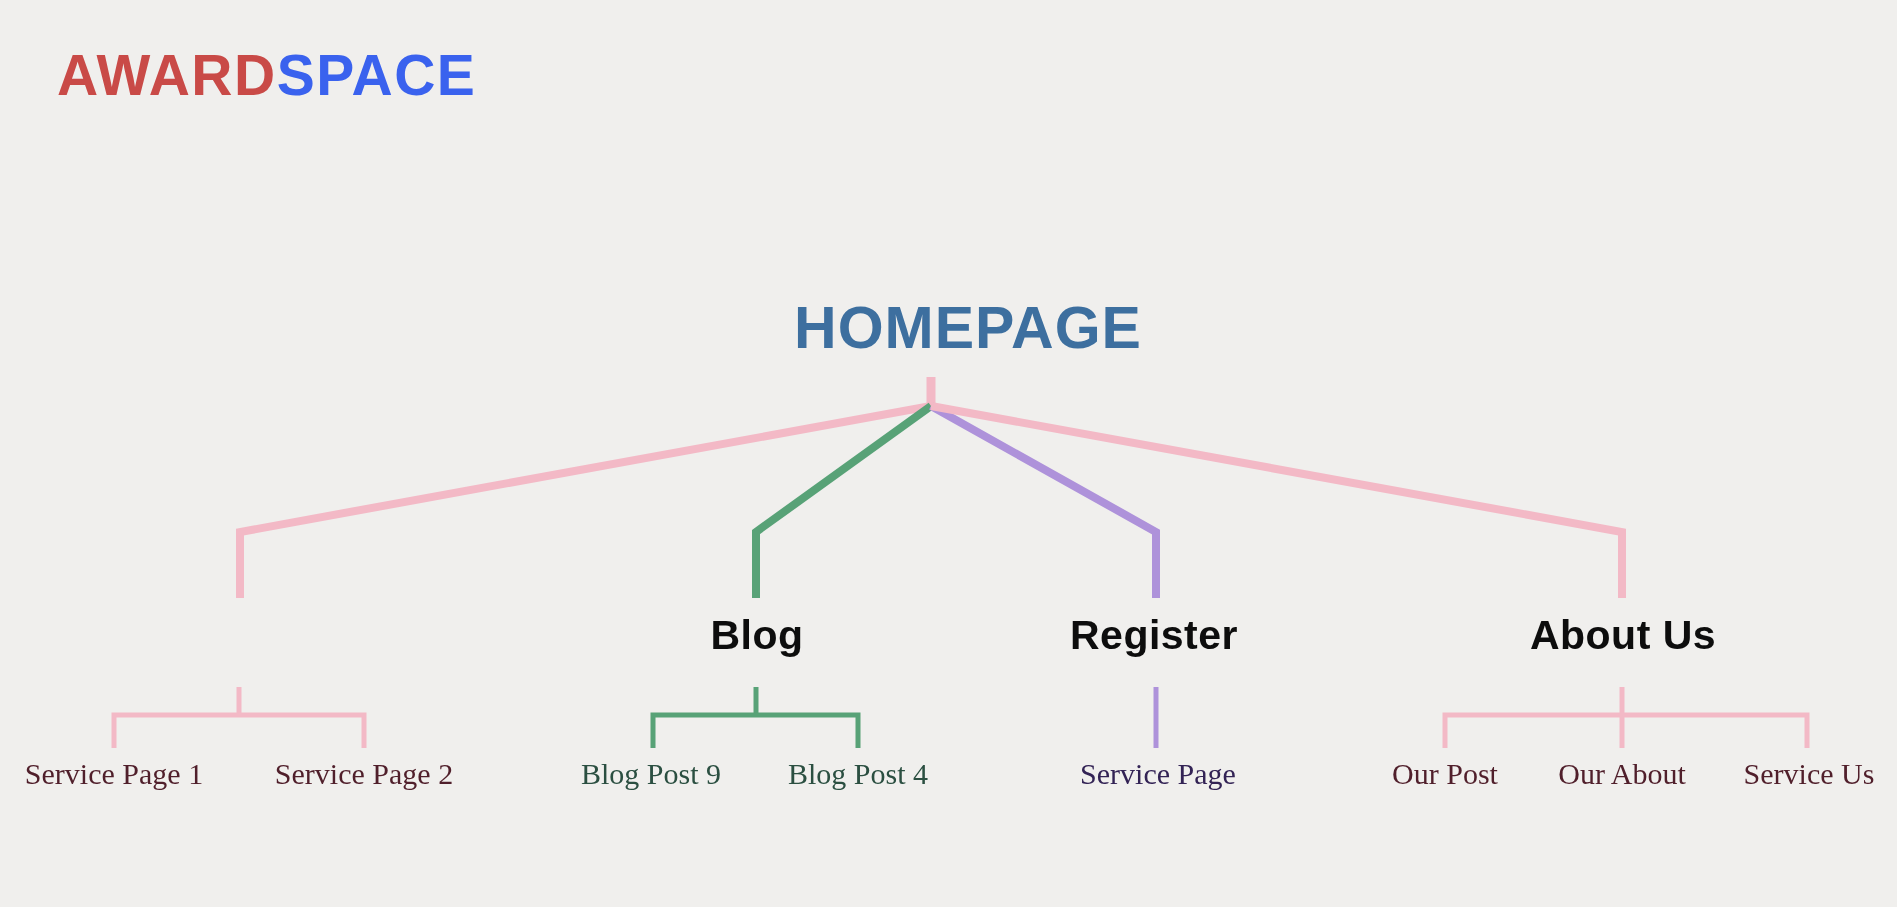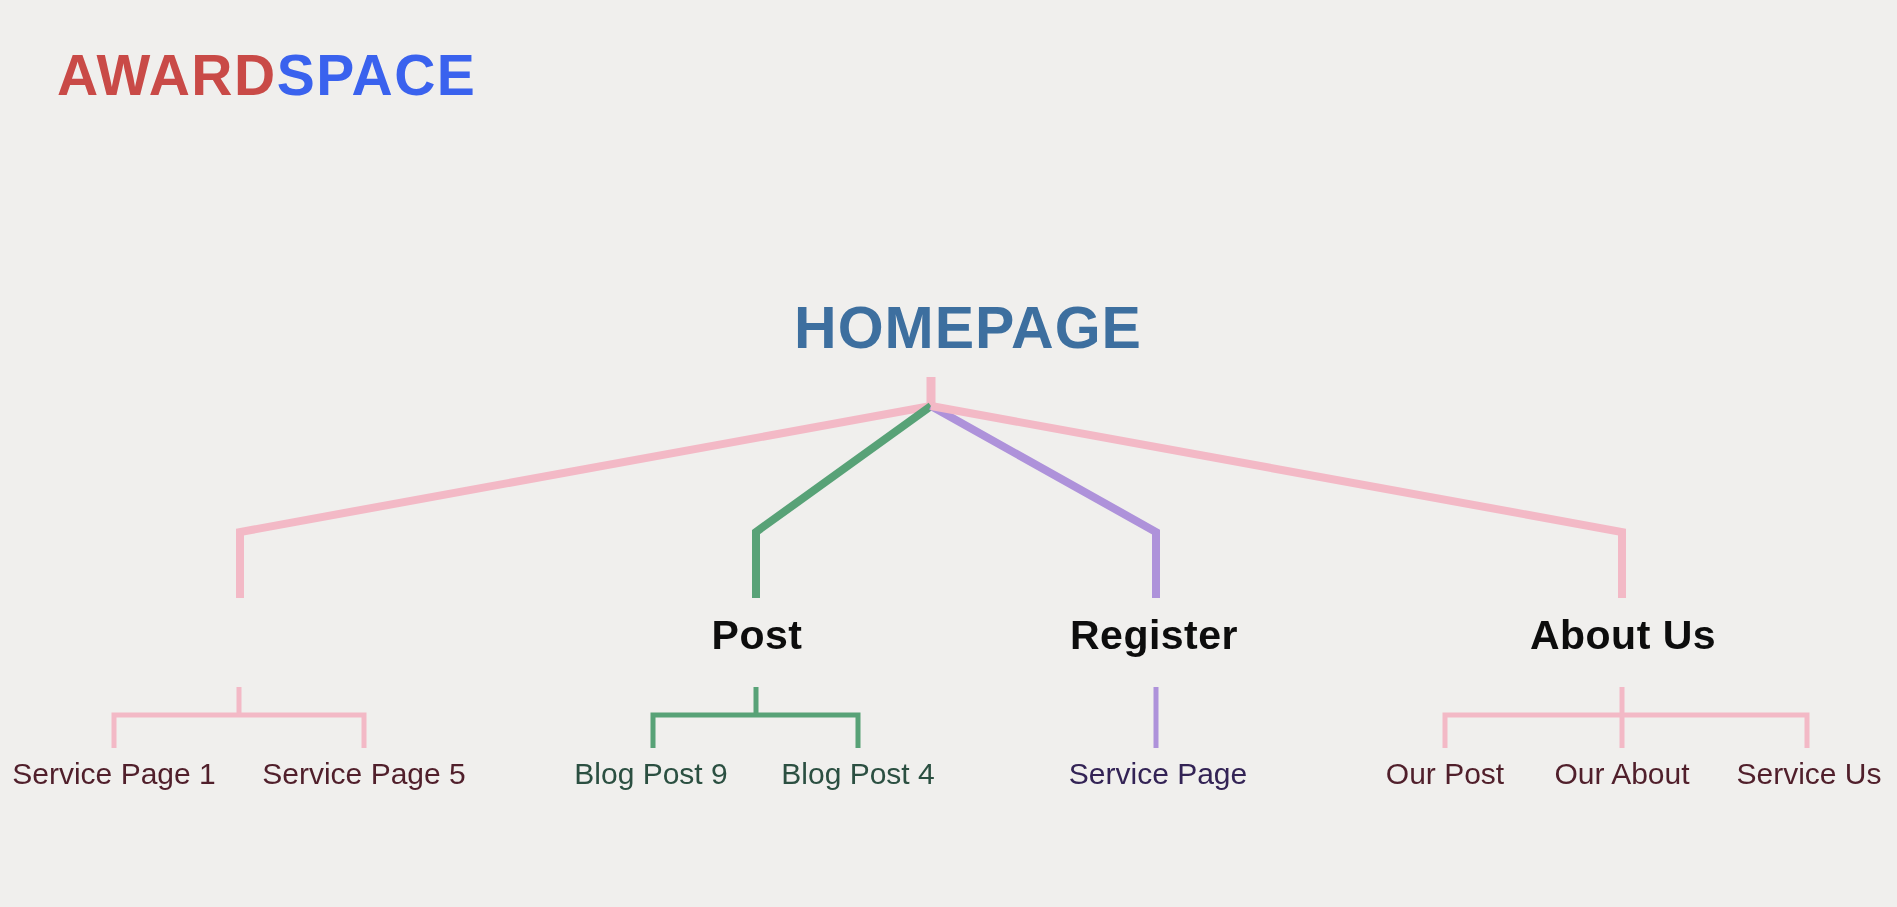--- a/index.html
+++ b/index.html
@@ -69,20 +69,21 @@
     white-space: nowrap;
   }
   .child-label {
     position: absolute;
     top: 756px;
     transform: translateX(-50%);
     font-size: 30px;
     font-weight: normal;
     line-height: 1.2;
     white-space: nowrap;
+    font-family: Liberation Serif, serif;
   }
   .t-maroon      { color: var(--maroon, #501f2b); }
   .t-dark-green  { color: var(--dark_green, #2b4f41); }
   .t-dark-purple { color: var(--dark_purple, #332355); }
 </style>
 </head>
 <body>
 
 <div class="canvas">
 
@@ -106,26 +107,26 @@
 
     <line class="s-green w-thin" x1="756" y1="687" x2="756" y2="717"></line>
     <polyline class="s-green w-thin" points="653,748 653,715 858,715 858,748"></polyline>
 
     <line class="s-purple w-thin" x1="1156" y1="687" x2="1156" y2="748"></line>
 
     <line class="s-pink w-thin" x1="1622" y1="687" x2="1622" y2="748"></line>
     <polyline class="s-pink w-thin" points="1445,748 1445,715 1807,715 1807,748"></polyline>
   </svg>
 
-  <div class="section-title" style="left:757px">Post</div>
+  <div class="section-title" style="left:757px">Blog</div>
   <div class="section-title" style="left:1623px">About Us</div>
   <div class="section-title" style="left:1154px">Register</div>
 
   <div class="child-label t-maroon" style="left:114px">Service Page 1</div>
-  <div class="child-label t-maroon" style="left:364px">Service Page 5</div>
+  <div class="child-label t-maroon" style="left:364px">Service Page 2</div>
   <div class="child-label t-dark-green" style="left:651px">Blog Post 9</div>
   <div class="child-label t-dark-green" style="left:858px">Blog Post 4</div>
   <div class="child-label t-dark-purple" style="left:1158px">Service Page</div>
   <div class="child-label t-maroon" style="left:1445px">Our Post</div>
   <div class="child-label t-maroon" style="left:1622px">Our About</div>
   <div class="child-label t-maroon" style="left:1809px">Service Us</div>
 
 </div>
 
 </body></html>

